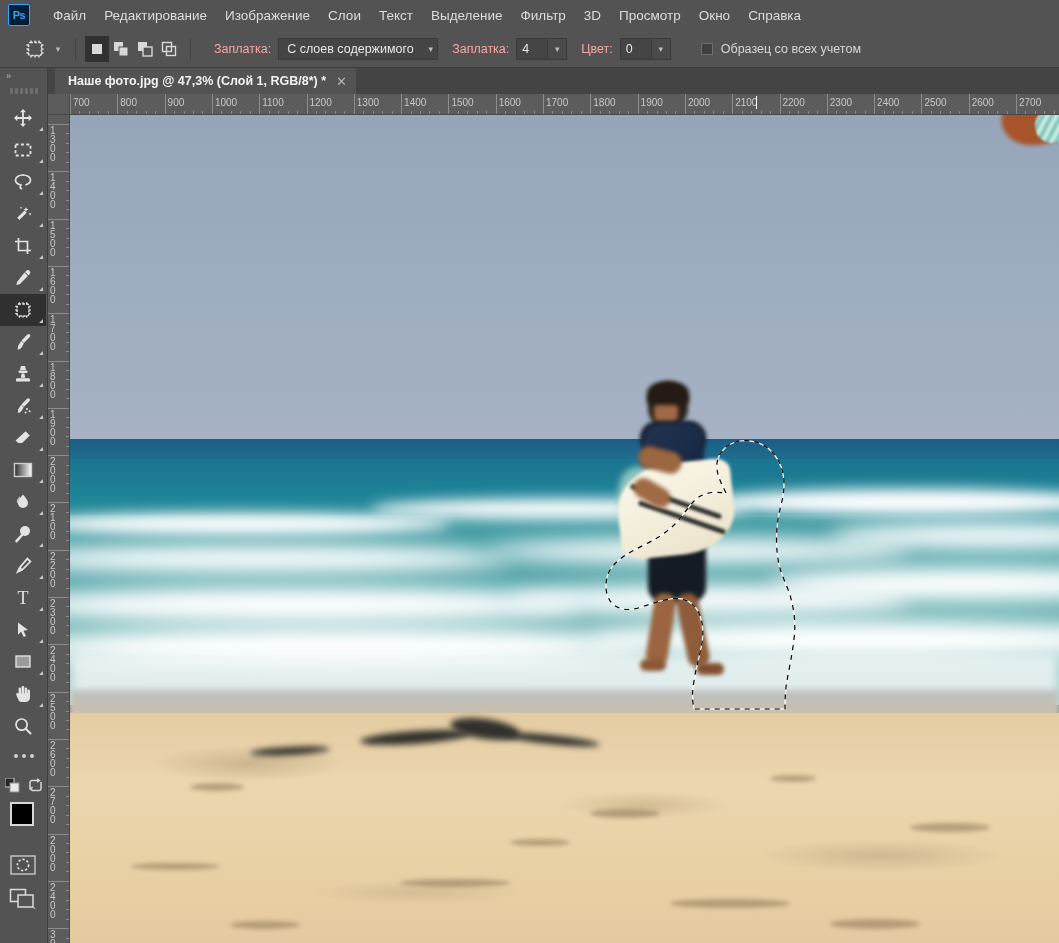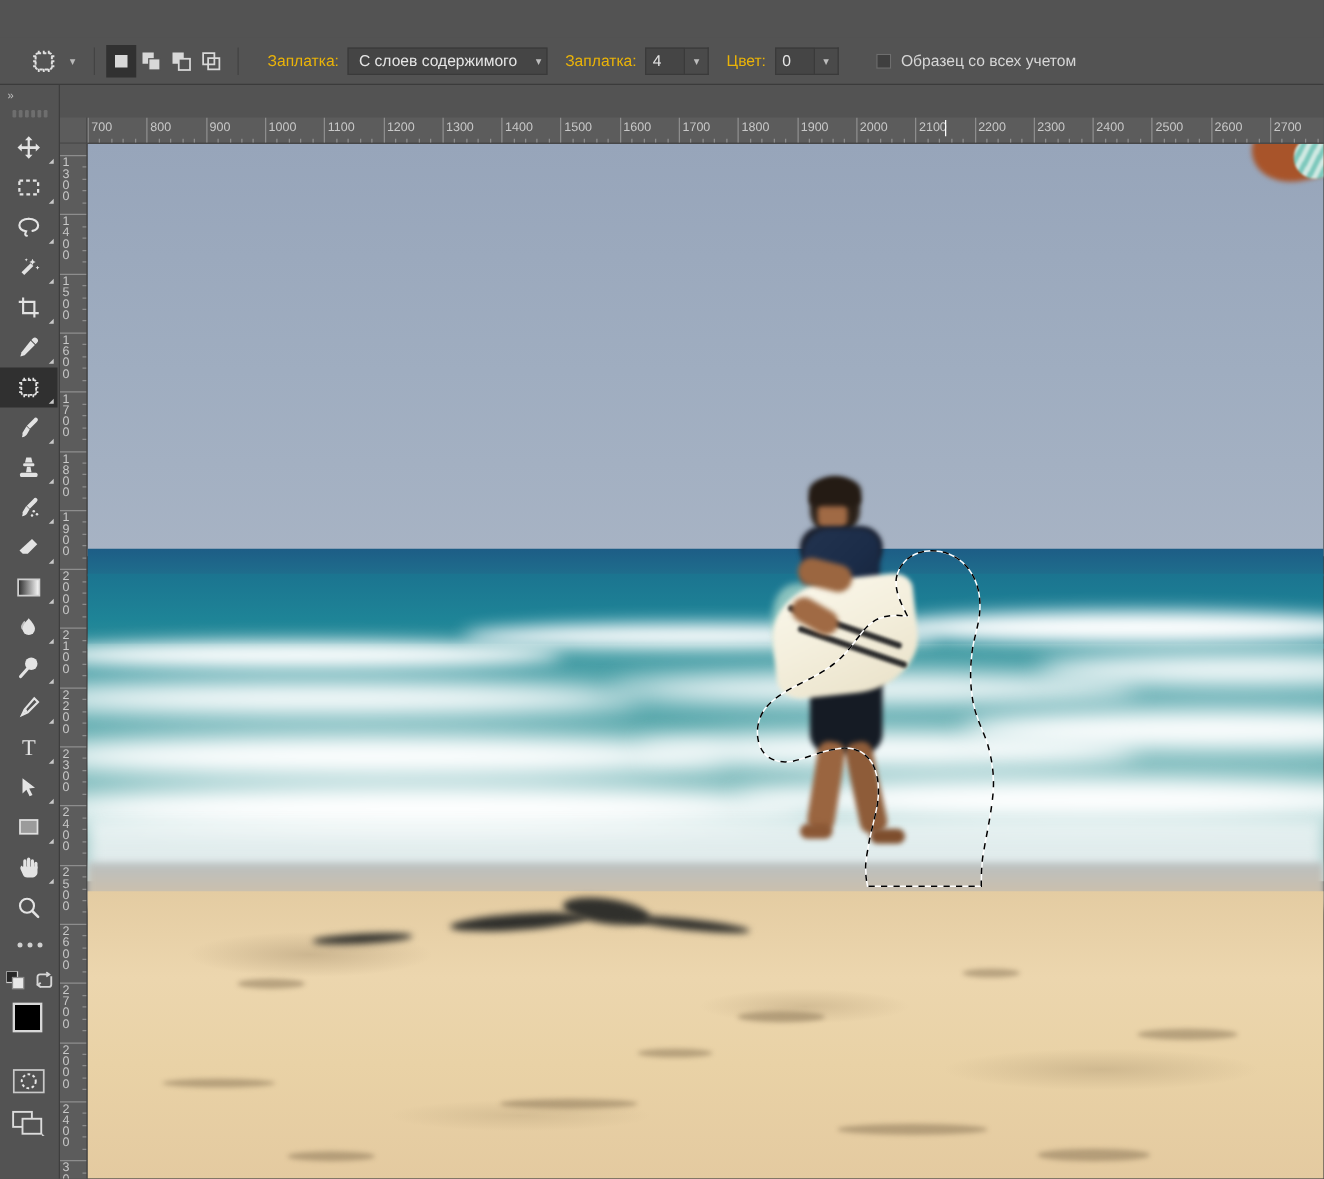--- a/index.html
+++ b/index.html
@@ -50,21 +50,21 @@
   .opt-sep {
     width: 1px; height: 22px; background: #434343; margin: 0 9px;
   }
   .selmode-group { display: flex; align-items: center; }
   .selmode-btn {
     width: 24px; height: 26px;
     display: flex; align-items: center; justify-content: center;
   }
   .selmode-btn.active { background: #313131; }
   .opt-label {
-    color: #eab308; font-size: 12.5px; margin-left: 14px; margin-right: 7px;
+    color: #fca5a5; font-size: 12.5px; margin-left: 14px; margin-right: 7px;
     white-space: nowrap;
   }
   .opt-select {
     height: 22px; background: #454545; border: 1px solid #3a3a3a;
     display: flex; align-items: center; color: #e6e6e6; font-size: 12.5px;
     padding: 0 4px 0 8px; min-width: 40px;
   }
   .opt-select.wide { width: 160px; justify-content: space-between; }
   .opt-select .cv { color: #bdbdbd; font-size: 9px; margin-left: 8px; }
   .opt-num {
@@ -309,20 +309,34 @@
   }
   .ants svg { display: block; overflow: visible; }
   .ants .ant-white { fill: none; stroke: #ffffff; stroke-width: 1.2; }
   .ants .ant-black { fill: none; stroke: #000000; stroke-width: 1.2; stroke-dasharray: 5 5; }
 </style>
 </head>
 <body>
 
 <div id="app">
 
+  <div class="menubar">
+    <div class="ps-logo">Ps</div>
+    <div class="menu-item">Файл</div>
+    <div class="menu-item">Редактирование</div>
+    <div class="menu-item">Изображение</div>
+    <div class="menu-item">Слои</div>
+    <div class="menu-item">Текст</div>
+    <div class="menu-item">Выделение</div>
+    <div class="menu-item">Фильтр</div>
+    <div class="menu-item">3D</div>
+    <div class="menu-item">Просмотр</div>
+    <div class="menu-item">Окно</div>
+    <div class="menu-item">Справка</div>
+  </div>
 
   <div class="optionsbar">
     <div class="opt-tool-icon">
       <svg width="22" height="22" viewBox="0 0 22 22">
         <rect x="4.5" y="4.5" width="13" height="13" rx="2" fill="none" stroke="#e0e0e0" stroke-width="1.6" stroke-dasharray="2.4 1.8"></rect>
         <g stroke="#e0e0e0" stroke-width="1.5">
           <line x1="7" y1="2.5" x2="7" y2="5"></line>
             <line x1="11" y1="2.5" x2="11" y2="5"></line>
             <line x1="15" y1="2.5" x2="15" y2="5"></line>
           <line x1="7" y1="17" x2="7" y2="19.5"></line>
@@ -385,20 +399,26 @@
       <div class="box">0</div>
       <div class="drop">▾</div>
     </div>
 
     <div class="opt-check">
       <div class="cbox"></div>
       <div class="ctext">Образец со всех учетом</div>
     </div>
   </div>
 
+  <div class="tabbar">
+    <div class="tab">
+      <span class="tab-title">Наше фото.jpg @ 47,3% (Слой 1, RGB/8*) *</span>
+      <span class="tab-close">✕</span>
+    </div>
+  </div>
 
   <div class="toolbar">
     <div class="tb-expand">»</div>
     <div class="tb-grip">
       <i></i>
         <i></i>
         <i></i>
         <i></i>
         <i></i>
         <i></i>

